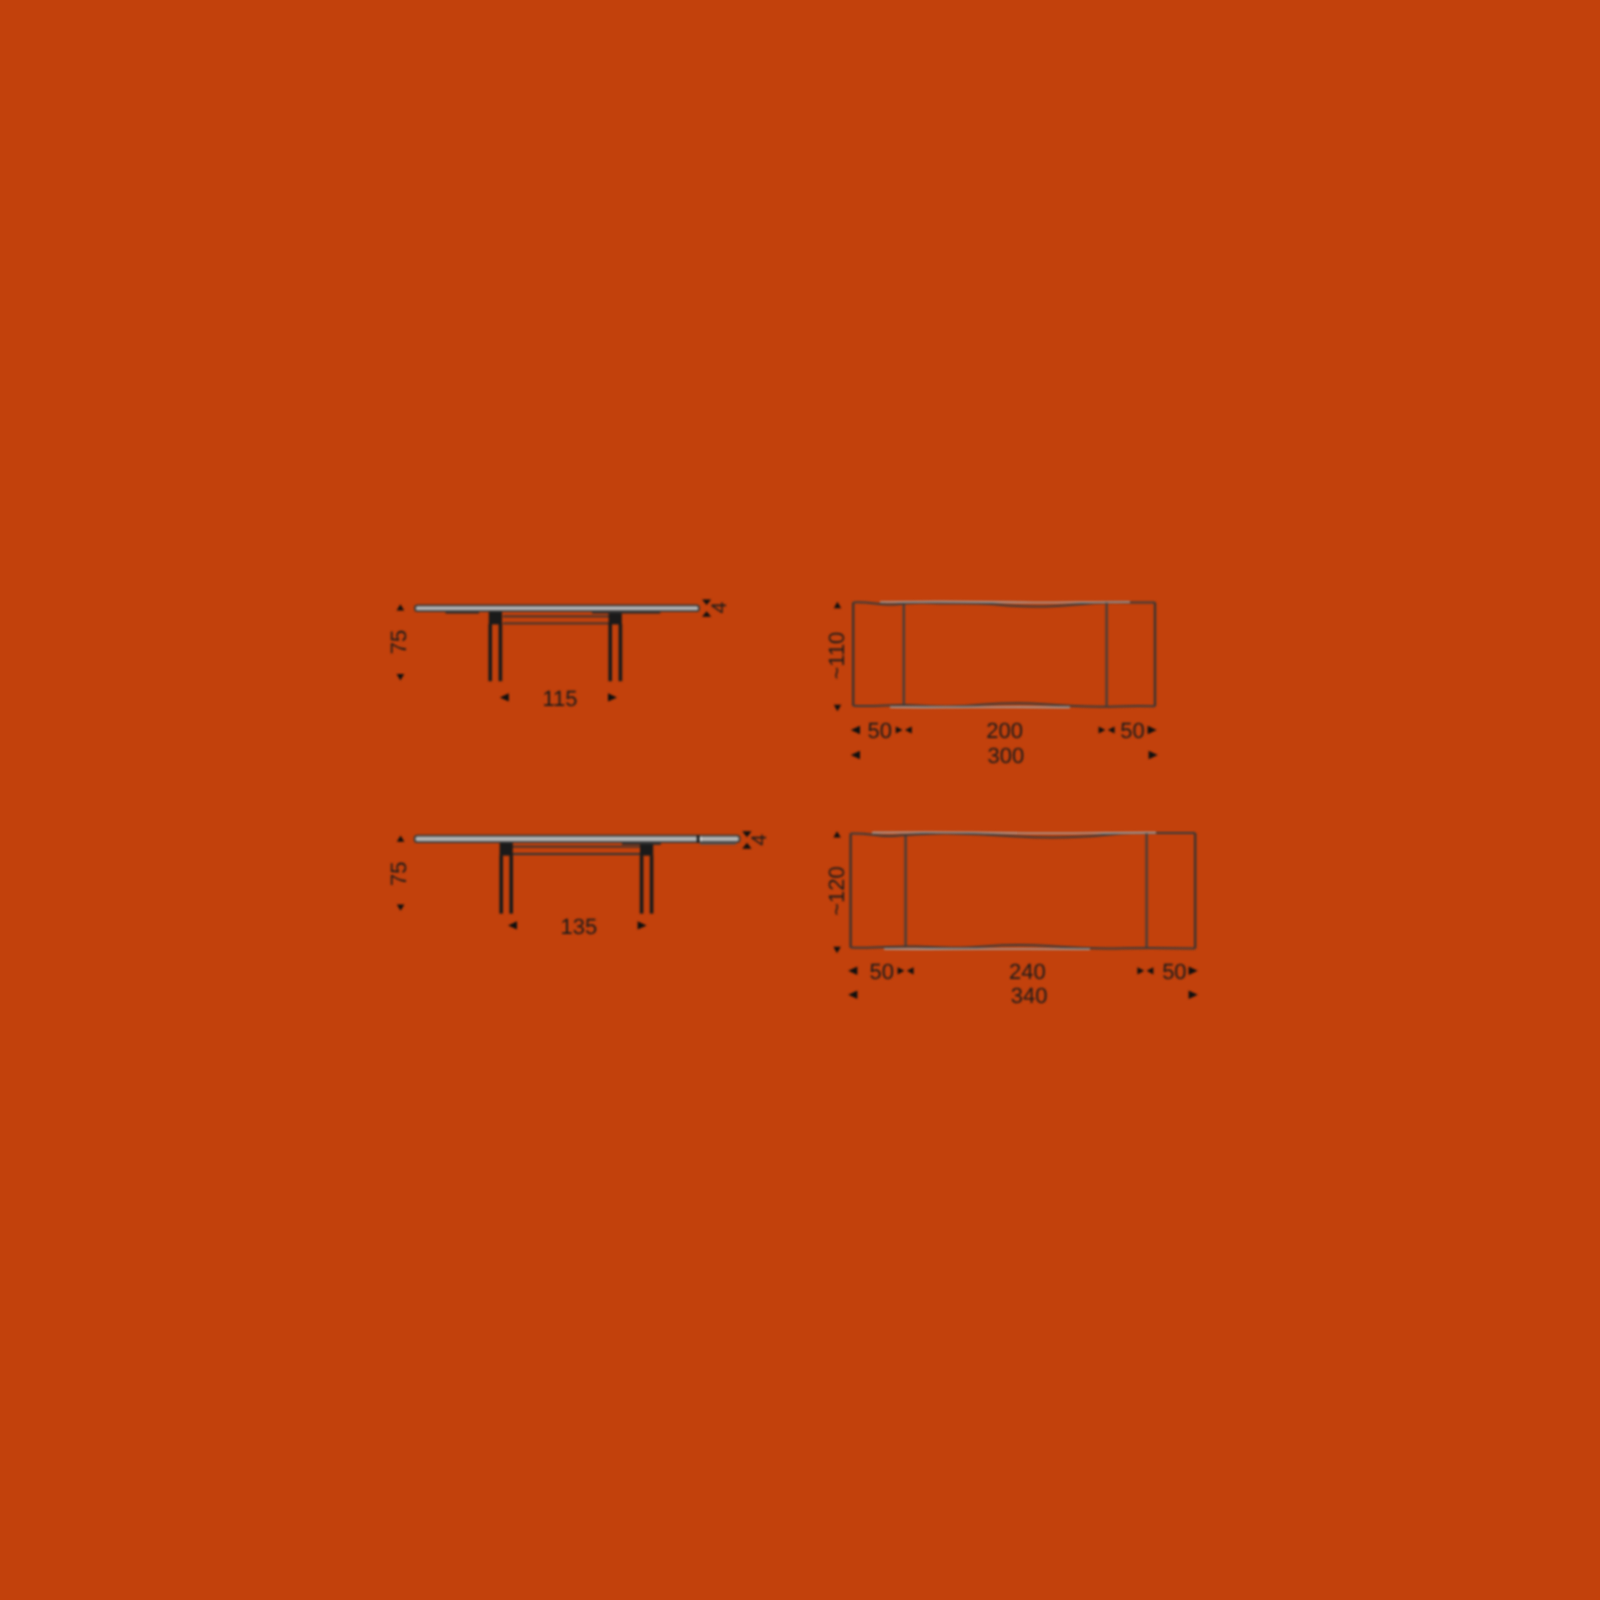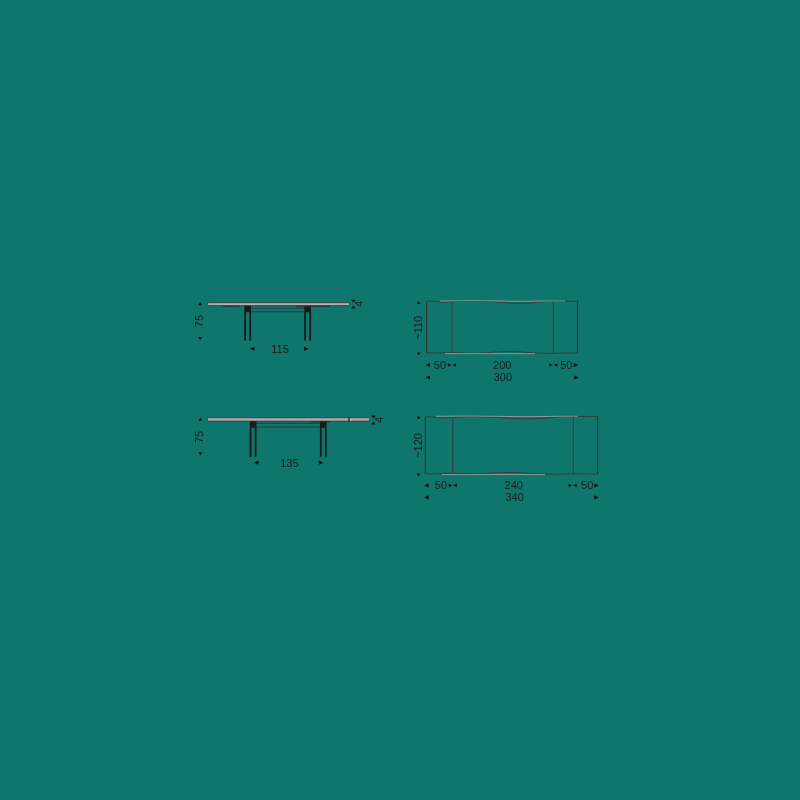--- a/index.html
+++ b/index.html
@@ -1,17 +1,17 @@
 <!DOCTYPE html>
 <html><head>
 <meta charset="utf-8">
 <title>Table dimensions</title>
 <style>
   html,body{margin:0;padding:0;background:#ffffff;}
-  .page{position:relative;width:800px;height:800px;background:#0f766e;overflow:hidden;}
+  .page{position:relative;width:800px;height:800px;background:#c2410c;overflow:hidden;}
   svg{position:absolute;left:0;top:0;filter:blur(0.55px);}
   text{font-family:"Liberation Sans",sans-serif;fill:#1b1b1b;}
 </style>
 </head>
 <body>
 <div class="page">
 <svg width="800" height="800" viewBox="0 0 800 800">
 
 <g stroke="#333333" stroke-width="0.95">
   <line x1="251.4" y1="308.2" x2="304.6" y2="308.2"></line>

